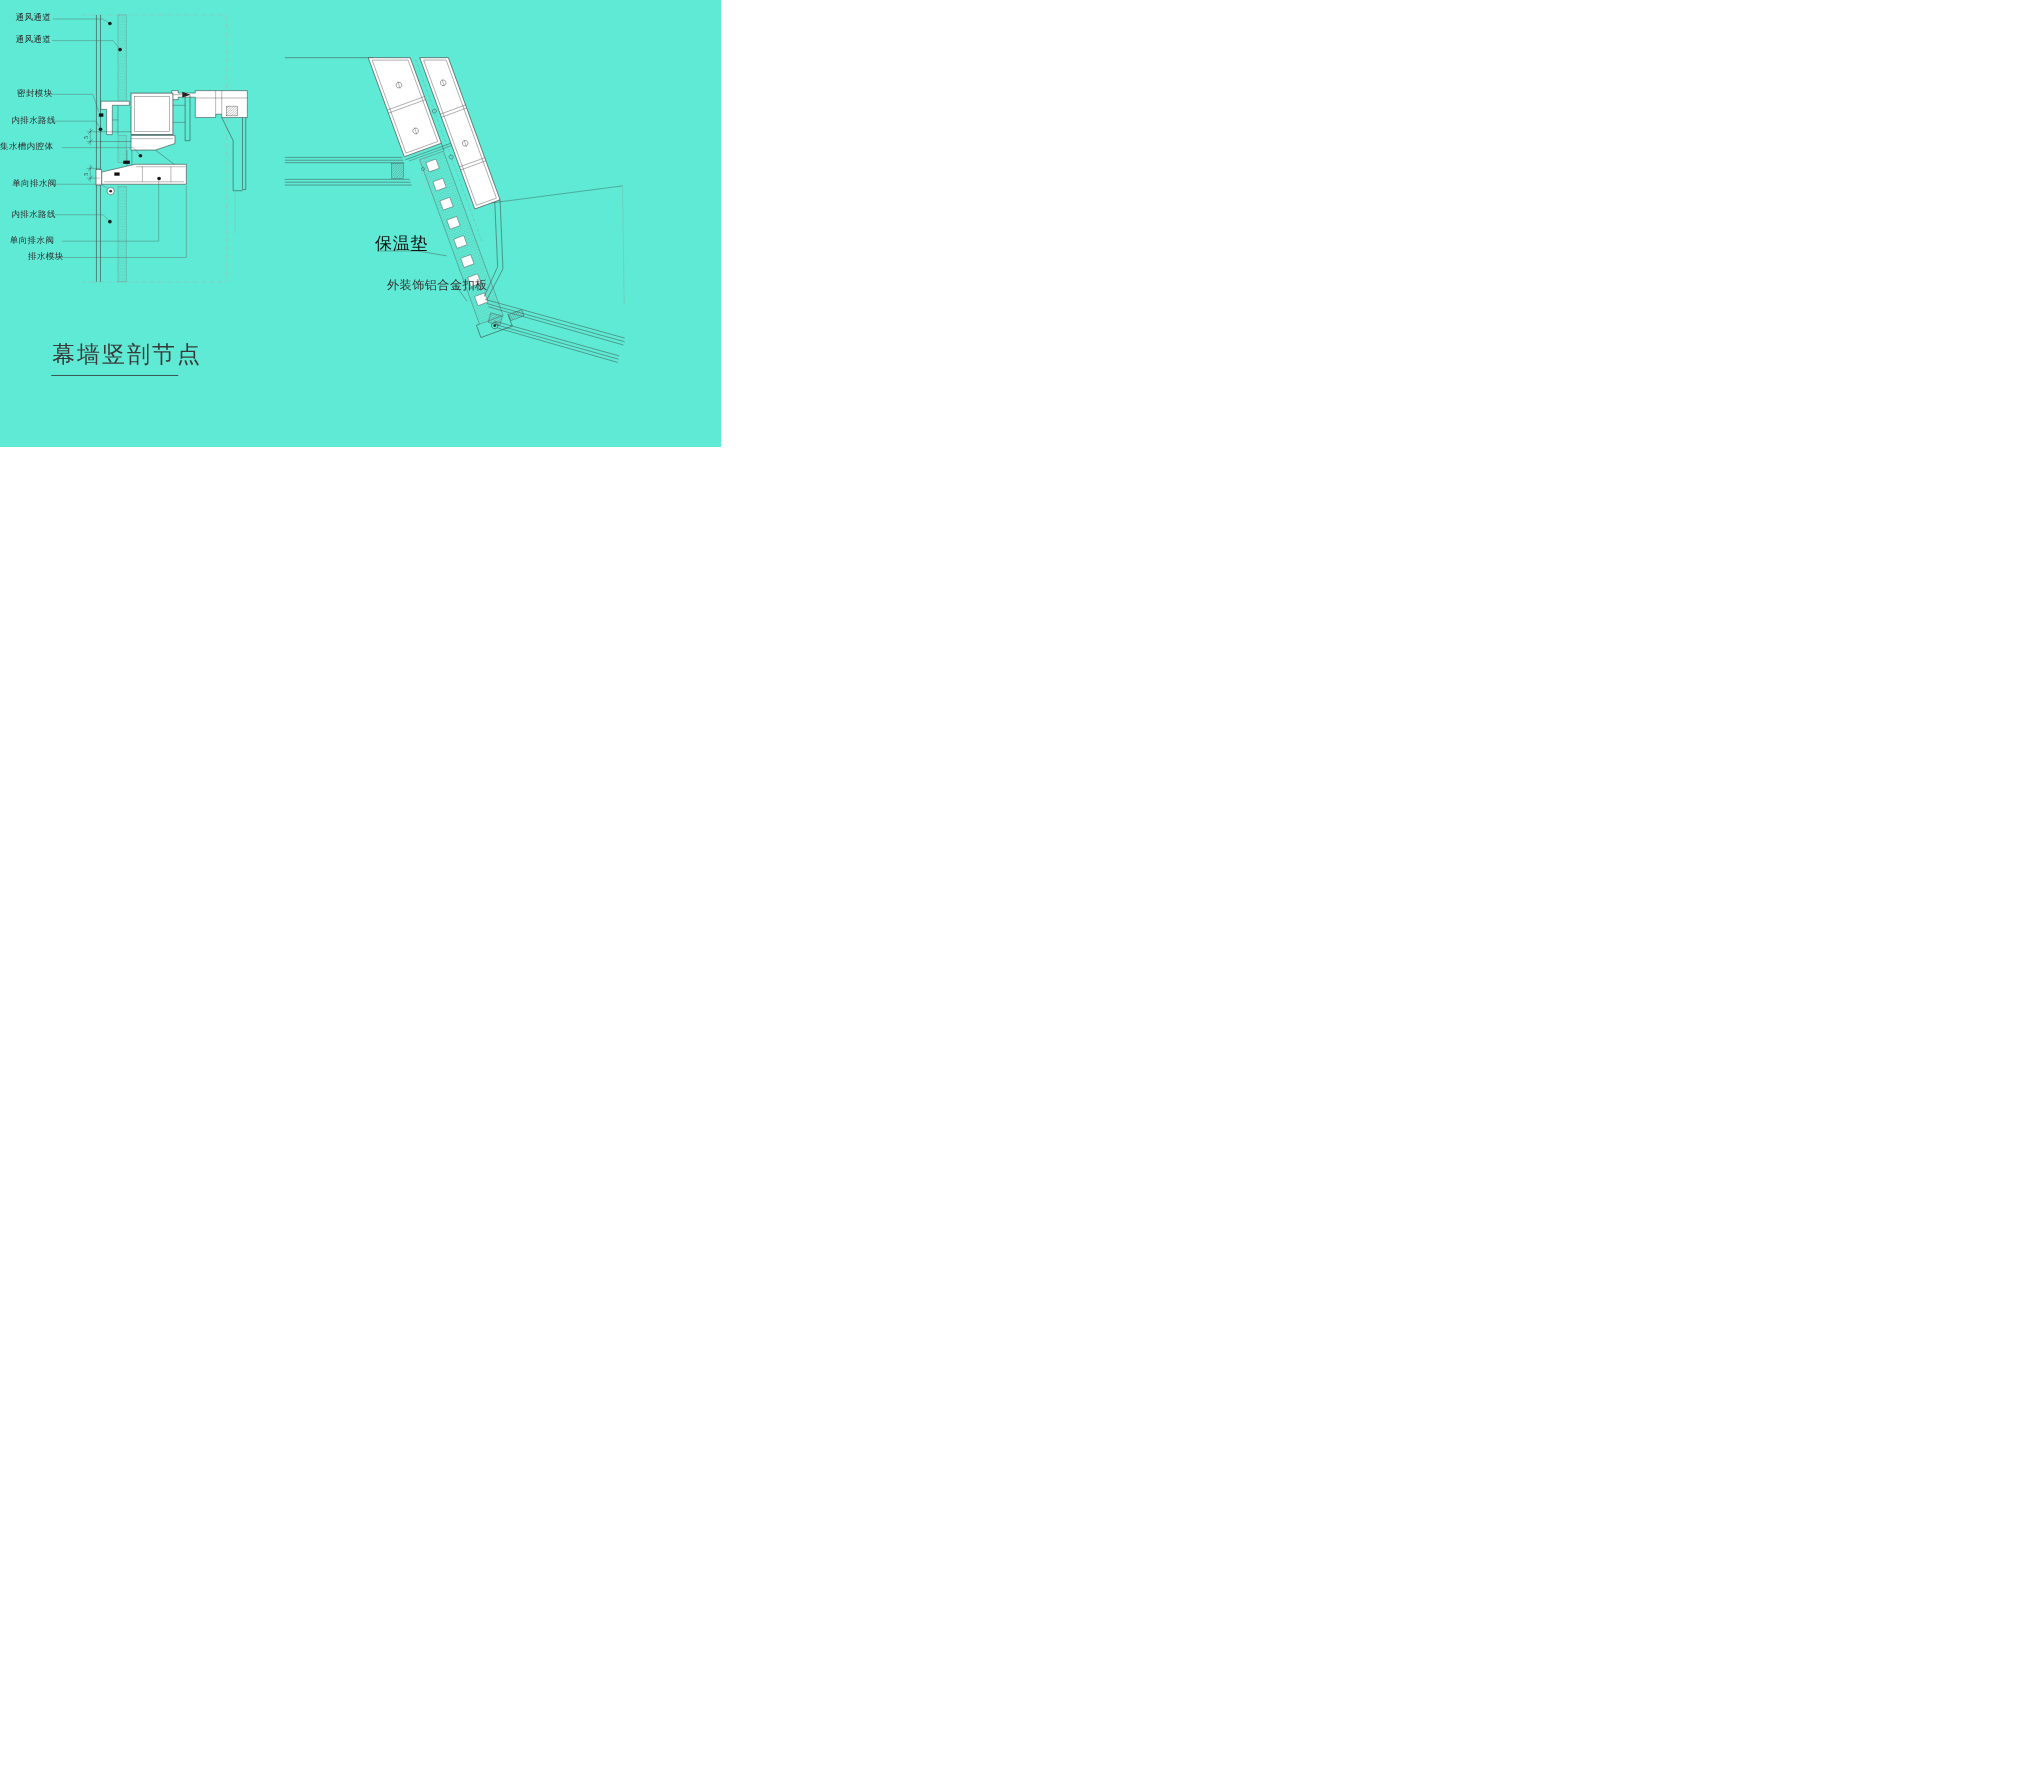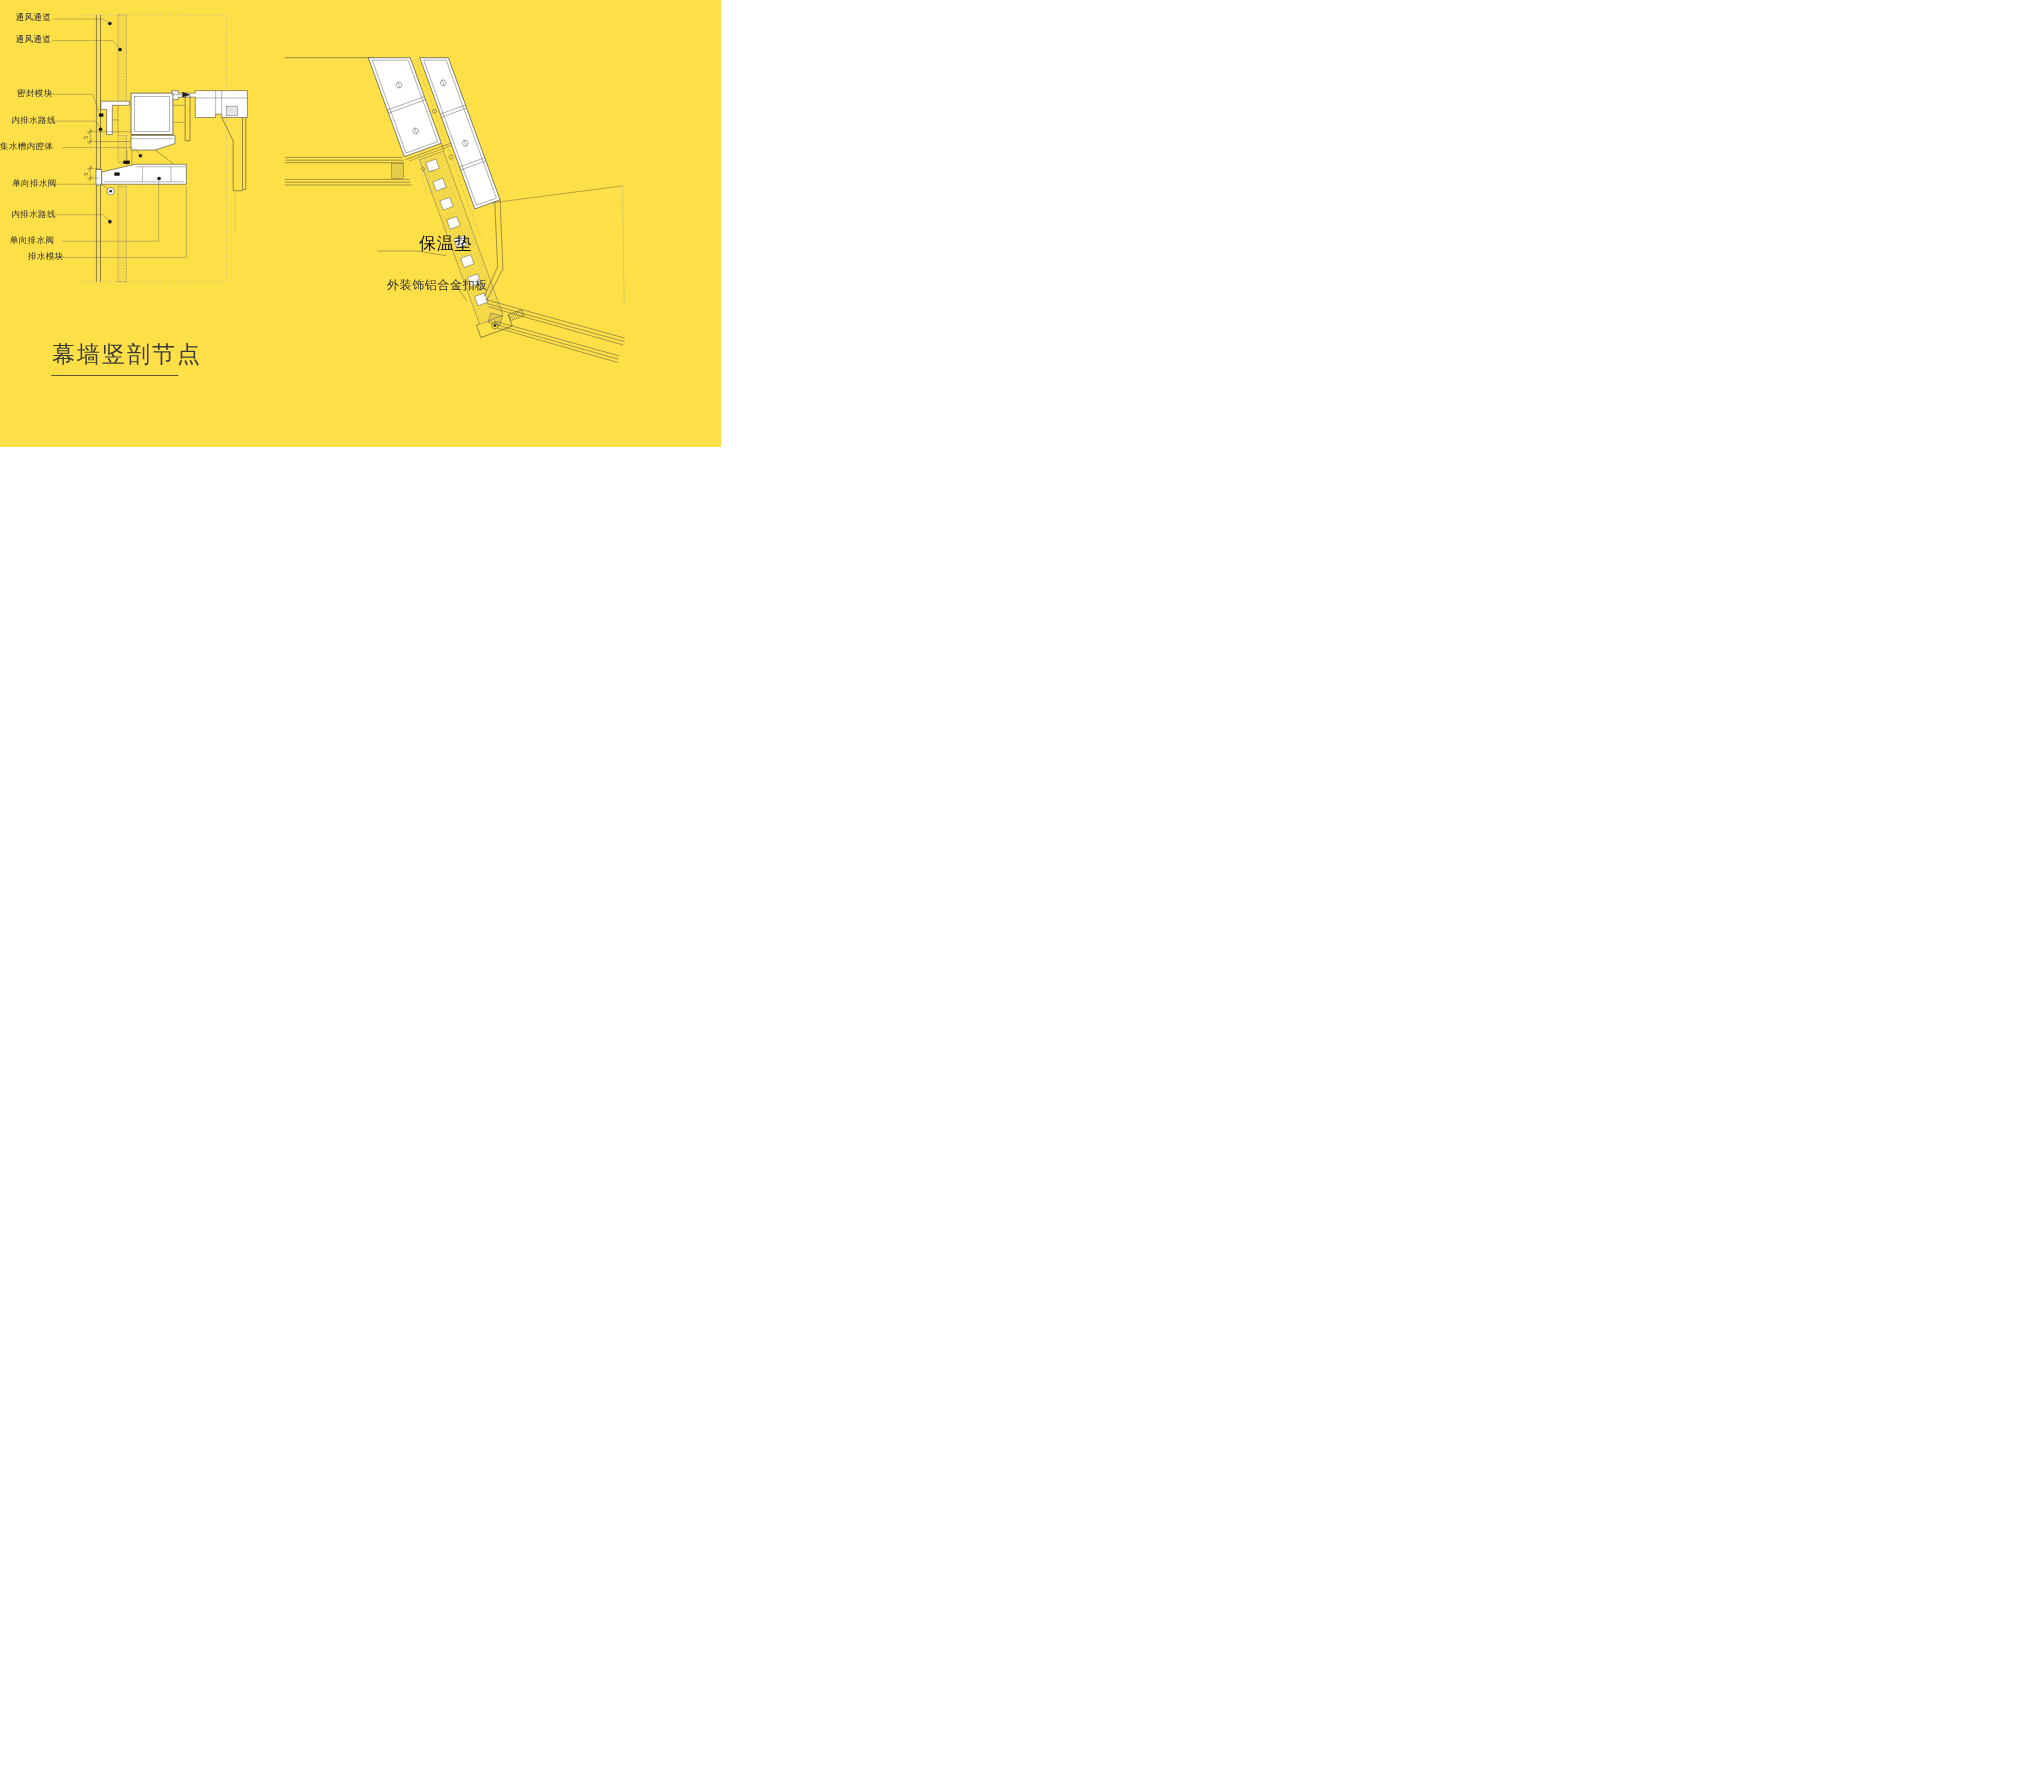--- a/index.html
+++ b/index.html
@@ -1,19 +1,19 @@
 <!DOCTYPE html>
 <html style="font-size:6.5px"><head>
 <meta charset="utf-8">
 <style>
   html,body{margin:0;padding:0;background:#ffffff;}
   .canvas{
     position:relative;
     width:721px;height:447px;
-    background:#fde047;
+    background:#5eead4;
     font-family:"Liberation Serif","DejaVu Serif",serif;
     overflow:hidden;
   }
   .canvas > svg{position:absolute;left:0;top:0;}
   .lbl{
     position:absolute;color:#2e2e2e;font-size:8.5px;
     white-space:nowrap;letter-spacing:0.4px;line-height:1.15;
   }
   .lbl-big{position:absolute;color:#111111;font-size:17px;white-space:nowrap;letter-spacing:0.8px;}
   .lbl-med{position:absolute;color:#333333;font-size:12.2px;white-space:nowrap;letter-spacing:0.4px;margin-left:30px;}
@@ -273,18 +273,18 @@
   <div class="lbl" style="left:15.5px;top:13.4px;">通风通道</div>
   <div class="lbl" style="left:15.5px;top:35px;">通风通道</div>
   <div class="lbl" style="left:17px;top:89px;">密封模块</div>
   <div class="lbl" style="left:11.4px;top:116px;">内排水路线</div>
   <div class="lbl" style="left:0;top:142px;">集水槽内腔体</div>
   <div class="lbl" style="left:12.2px;top:179px;text-align:right;">单向排水阀</div>
   <div class="lbl" style="left:11.4px;top:210px;">内排水路线</div>
   <div class="lbl" style="left:9.8px;top:236px;">单向排水阀</div>
   <div class="lbl" style="left:28px;top:252px;">排水模块</div>
 
-  <div class="lbl-big" style="left:375px;top:232px;margin-left:44px;">保温垫</div>
+  <div class="lbl-big" style="left:375px;top:232px;">保温垫</div>
   <div class="lbl-med" style="left:357px;top:277px;">外装饰铝合金扣板</div>
 
   <div class="title">幕墙竖剖节点</div>
 </div>
 
 
 </body></html>

